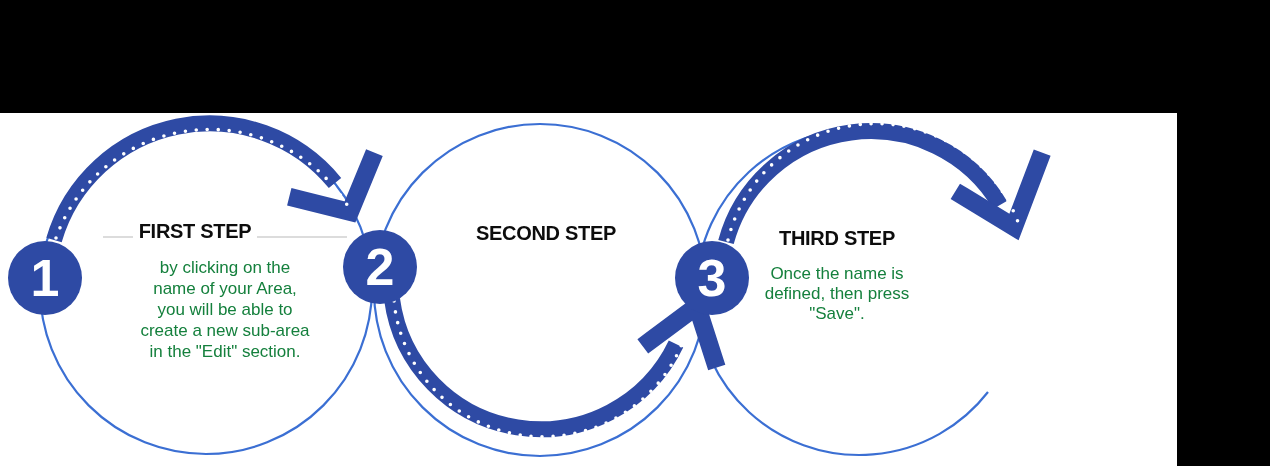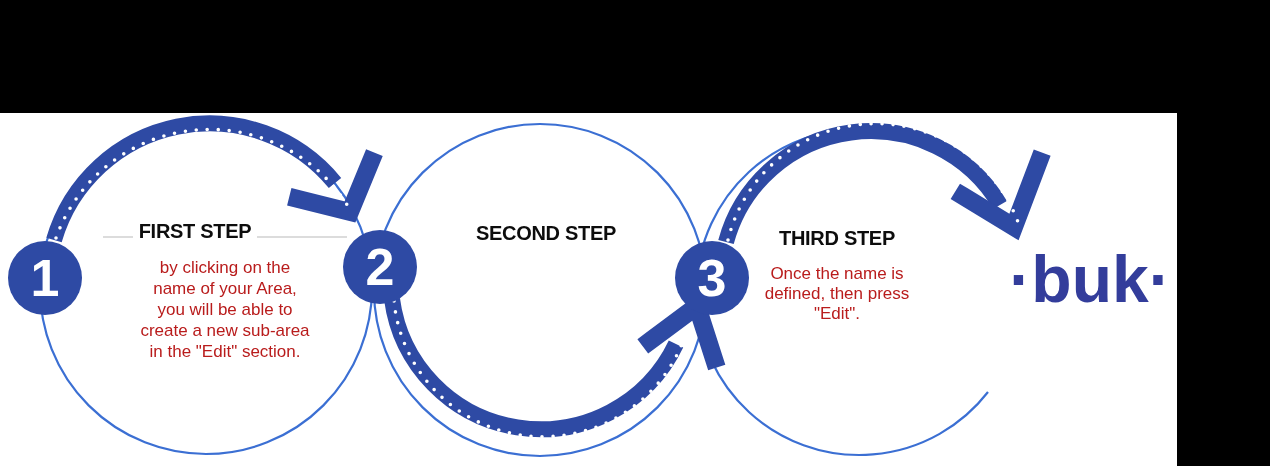--- a/index.html
+++ b/index.html
@@ -12,21 +12,21 @@
   svg.flow{position:absolute;left:0;top:0;z-index:1;}
   .step-text{position:absolute;z-index:2;width:250px;text-align:center;color:#111;}
   .step-text .title-row{display:flex;align-items:center;justify-content:center;gap:6px;}
   .step-text .title{
     font-weight:bold;font-size:20px;letter-spacing:-0.3px;color:#0d0d0d;white-space:nowrap;
   }
   .dash{display:inline-block;height:2px;background:#dcdcdc;transform:translateY(5px);}
   .dash.short{width:30px;}
   .dash.long{width:90px;}
   .step-text .body{
-    margin-top:14px;font-size:17px;line-height:21px;white-space:pre-line;color:#b91c1c;
+    margin-top:14px;font-size:17px;line-height:21px;white-space:pre-line;color:#15803d;
   }
   .step1{left:100px;top:220px;}
   .step2{left:421px;top:222px;}
   .step3{left:712px;top:227px;}
   .step3 .body{line-height:20px;}
   .logo{
     position:absolute;z-index:2;left:1002px;top:244px;width:176px;text-align:center;
     color:#333D9B;font-weight:bold;font-size:66px;line-height:70px;letter-spacing:0px;
   }
   .num{font-family:"Liberation Sans",sans-serif;font-weight:bold;fill:#ffffff;}
@@ -80,21 +80,20 @@
       <div class="title">SECOND STEP</div>
     </div>
   </div>
 
   <div class="step-text step3">
     <div class="title-row">
       <div class="title">THIRD STEP</div>
     </div>
     <div class="body">Once the name is
 defined, then press
-"Edit".</div>
+"Save".</div>
   </div>
 
-  <div class="logo">·buk·</div>
 
   <div class="mask-top"></div>
   <div class="mask-right"></div>
 
 </div>
 
 </body></html>

